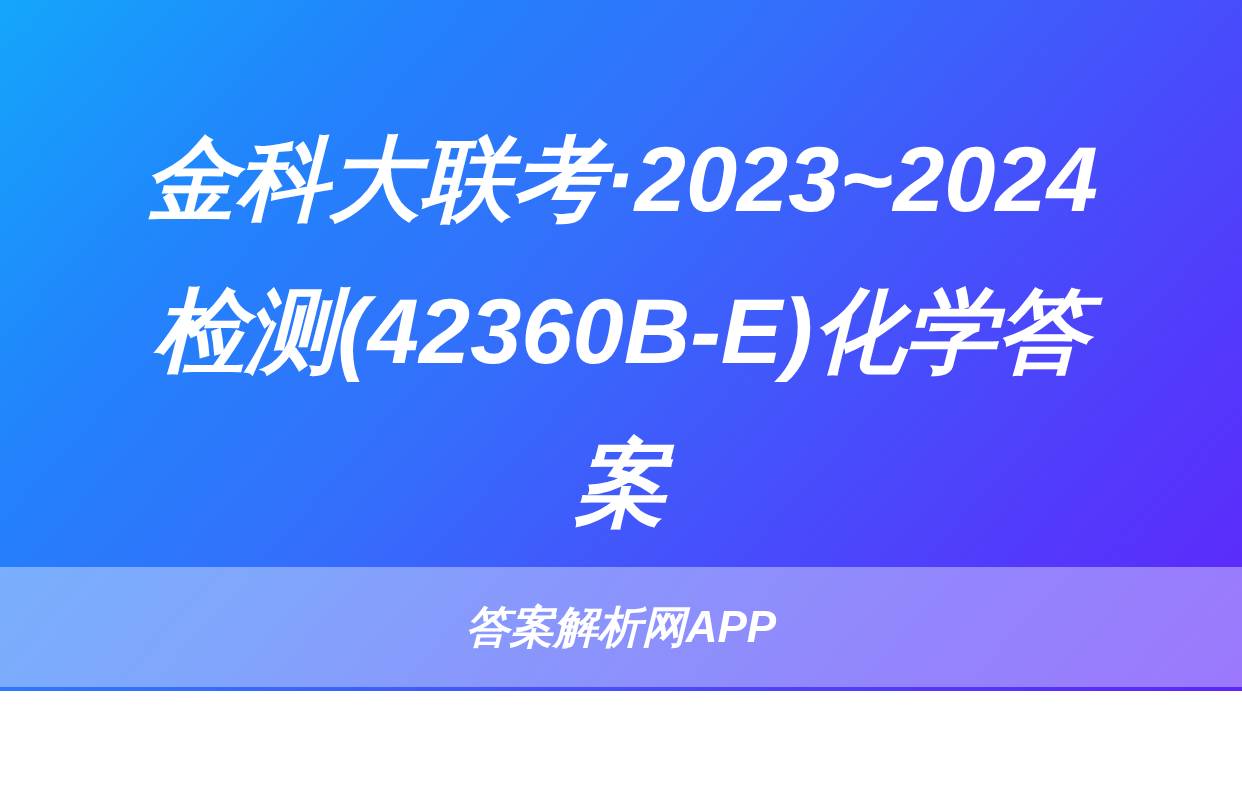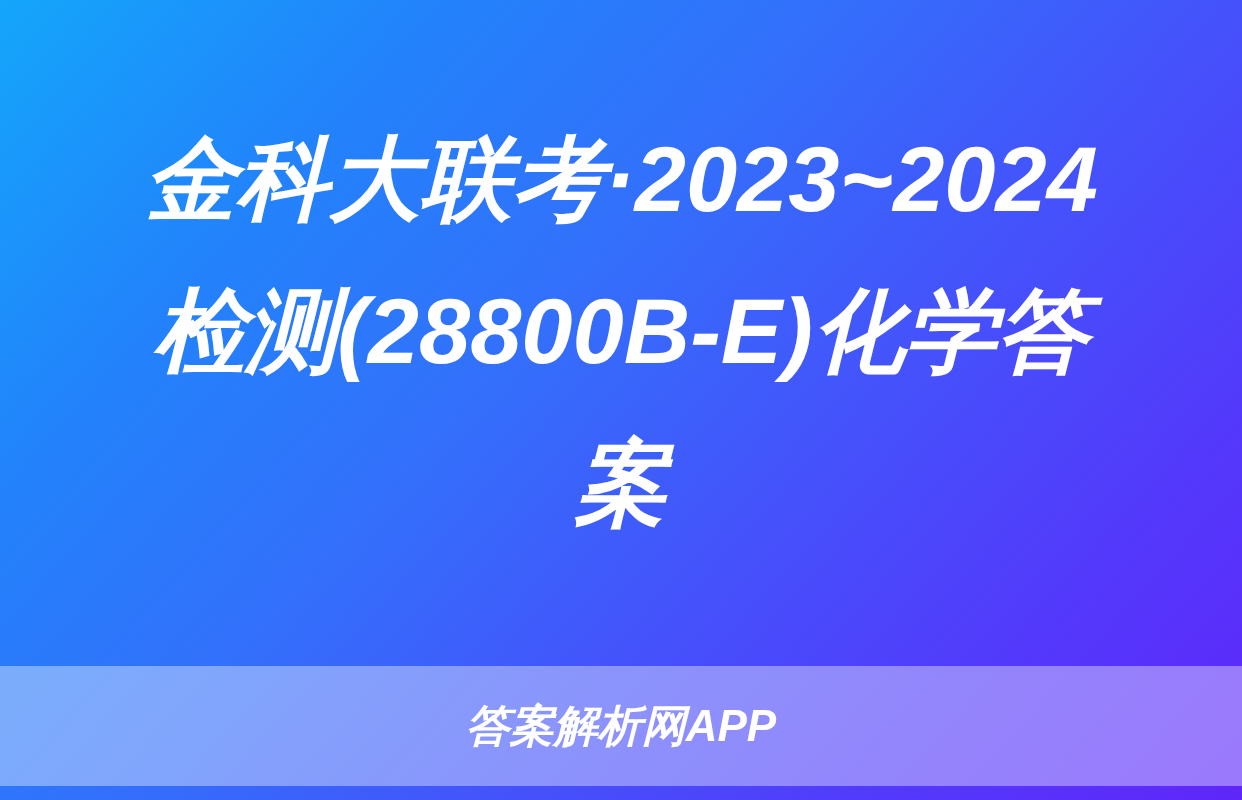--- a/index.html
+++ b/index.html
@@ -4,21 +4,21 @@
 <style>
   html, body {
     margin: 0;
     padding: 0;
     background: #ffffff;
   }
 
   #poster {
     position: relative;
     width: 1242px;
-    height: 800px;
+    height: 691px;
     overflow: hidden;
     
     background: linear-gradient(132deg,
         #14a6fb 0%,
         #2283fb 22%,
         #3370fb 42%,
         #4453fb 62%,
         #5339fb 82%,
         #5f26fa 100%);
     font-family: "Liberation Sans", "DejaVu Sans", sans-serif;
@@ -46,21 +46,21 @@
     font-style: italic;
     letter-spacing: 0px;
     white-space: nowrap;
     text-rendering: geometricPrecision;
   }
 
   
   .banner {
     position: absolute;
     left: 0;
-    bottom: 14px;
+    bottom: 4px;
     width: 1242px;
     height: 120px;
     background: rgba(255, 255, 255, 0.38);
     display: flex;
     align-items: center;
     justify-content: center;
   }
 
   .banner-text {
     color: #ffffff;
@@ -73,21 +73,21 @@
     white-space: nowrap;
   }
 </style>
 </head>
 <body>
 
 <div id="poster">
 
   <div class="title-block">
     <span class="title-line">金科大联考·2023~2024</span>
-    <span class="title-line">检测(28800B-E)化学答</span>
+    <span class="title-line">检测(42360B-E)化学答</span>
     <span class="title-line">案</span>
   </div>
 
   <div class="banner">
     <span class="banner-text">答案解析网APP</span>
   </div>
 
 </div>
 
 </body></html>

